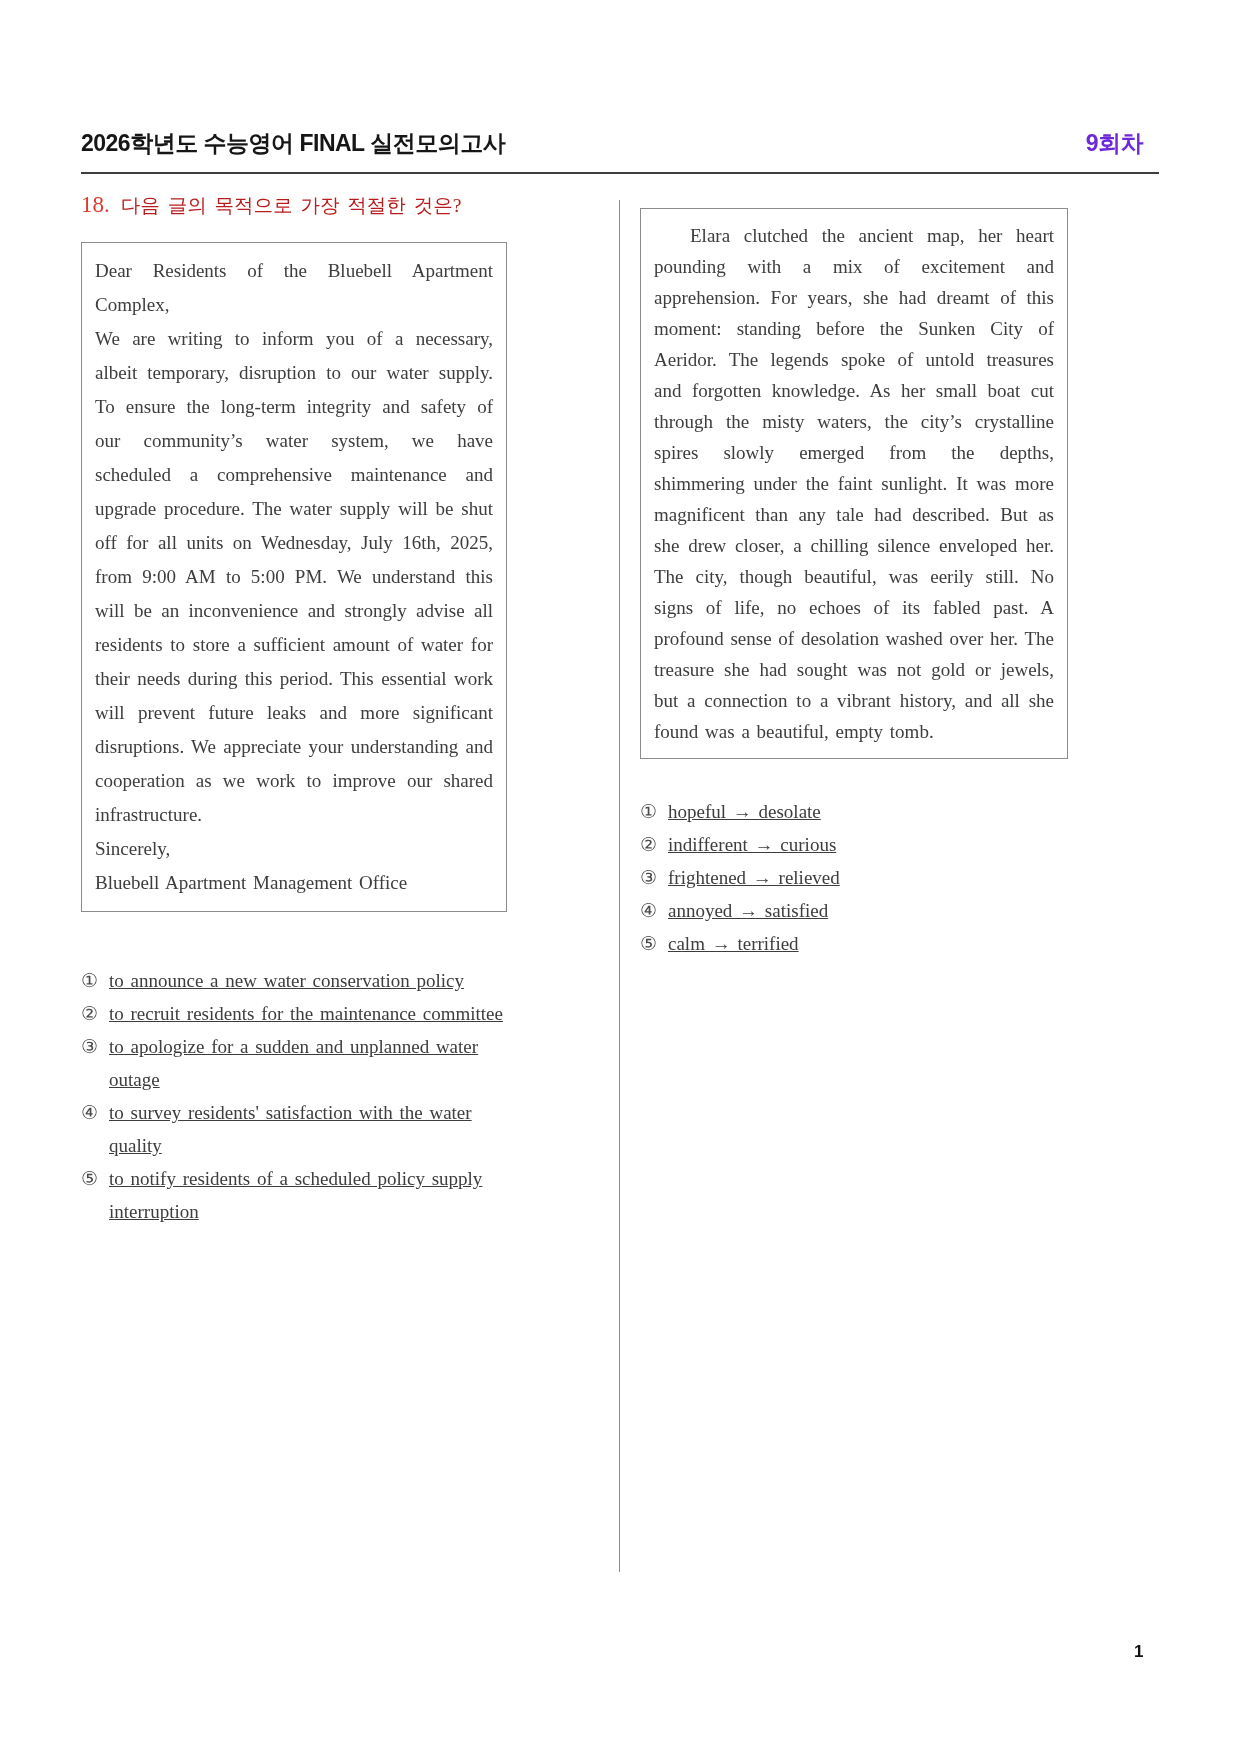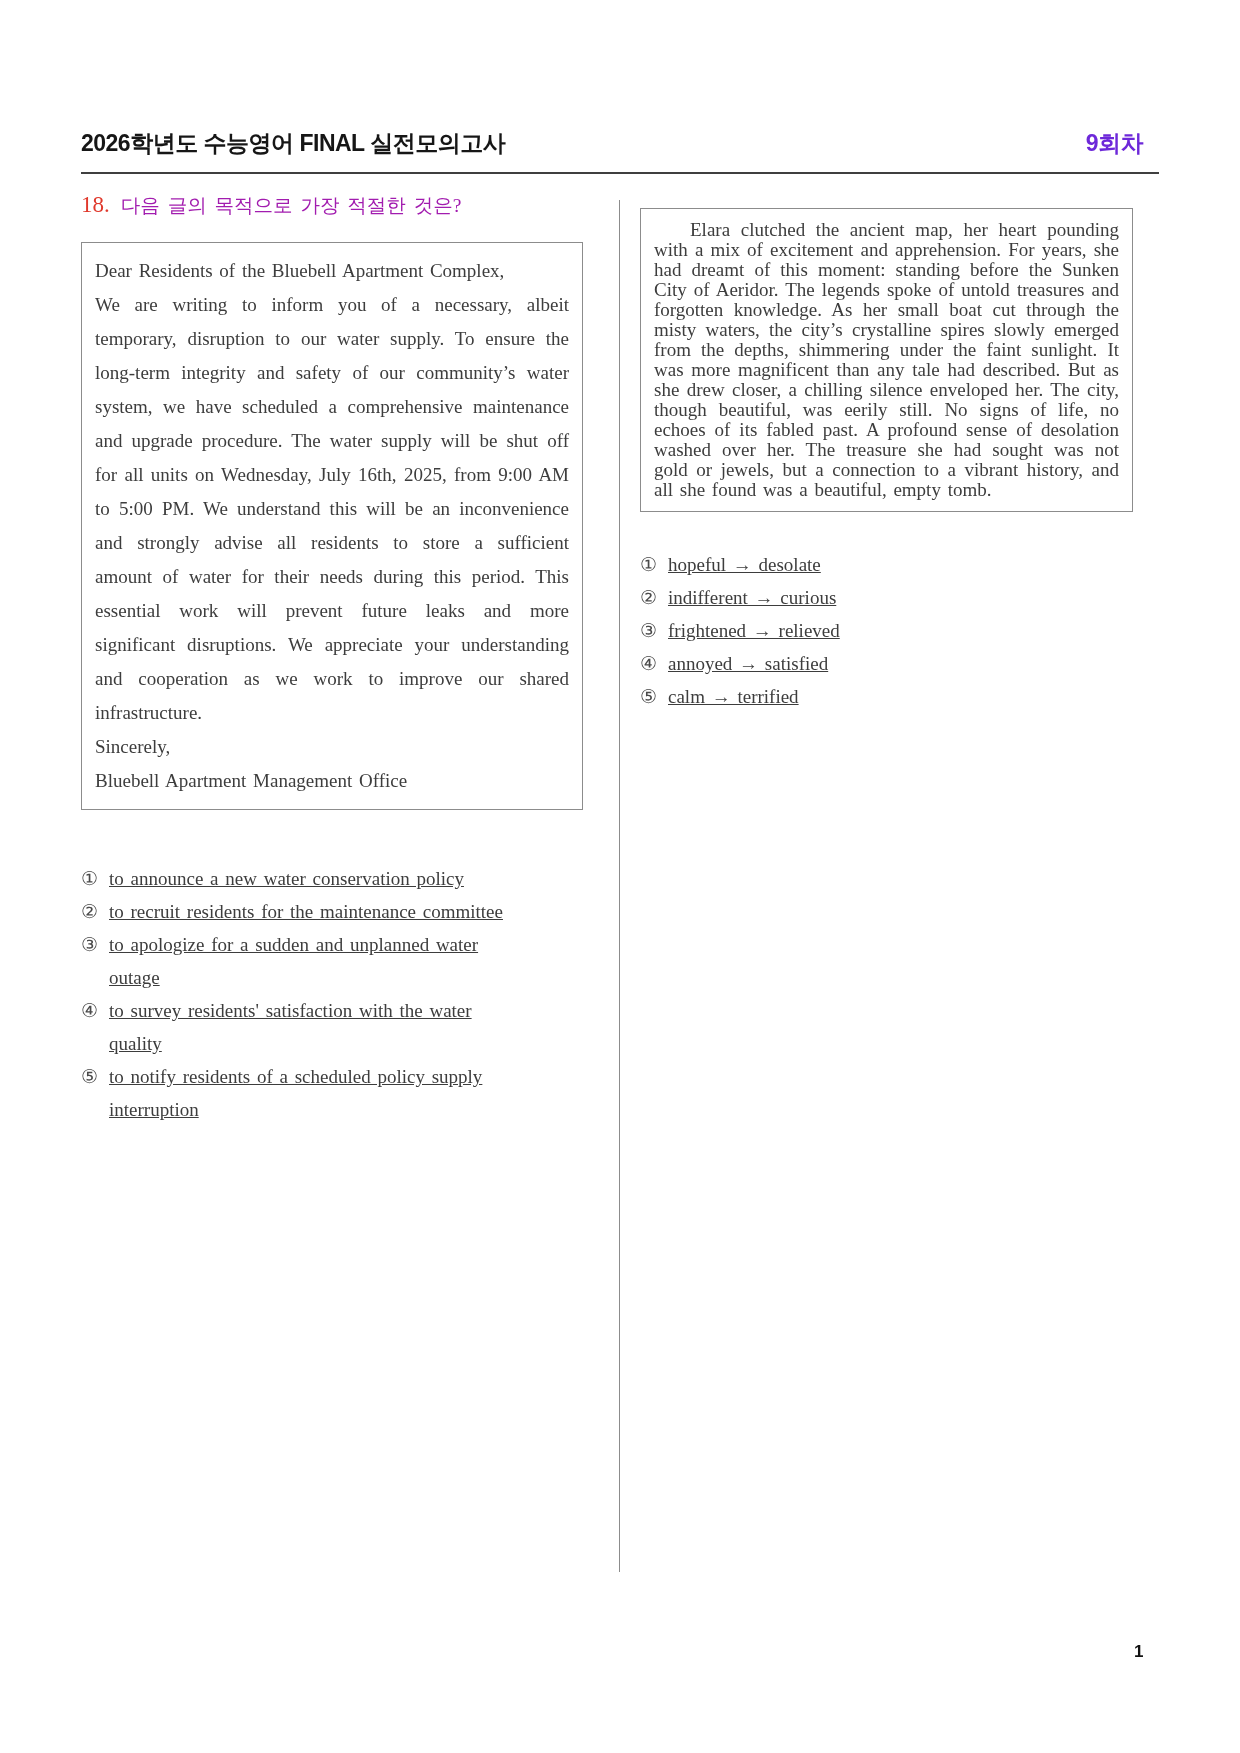--- a/index.html
+++ b/index.html
@@ -44,34 +44,34 @@
     flex: 0 0 auto;
     color: var(--red);
     font-size: 23px;
     line-height: 32px;
     margin-right: 11px;
   }
   .q-prompt {
     flex: 1 1 auto;
     font-size: 19.5px;
     line-height: 34px;
-    color: #a21caf;
+    color: #b91c1c;
     word-spacing: 3px;
   }
   .col-right .q-prompt { text-align: justify; }
   
   .passage-box {
     border: 1px solid var(--line);
     margin-top: 19px;
     padding: 11px 13px;
     font-size: 19px;
     color: var(--ink);
   }
-  .col-left .passage-box { width: 502px; line-height: 34px; }
-  .col-right .passage-box { width: 493px; line-height: 20px; }
+  .col-left .passage-box { width: 426px; line-height: 34px; }
+  .col-right .passage-box { width: 428px; line-height: 31px; }
   .passage-box p { text-align: justify; word-spacing: 2px; }
   .passage-indent { text-indent: 36px; }
   
   .options { list-style: none; margin-top: 52px; }
   .col-right .options { margin-top: 36px; }
   .option { display: flex; align-items: flex-start; font-size: 19px; line-height: 33px; }
   .opt-num { flex: 0 0 28px; color: #4a4a4a; }
   .opt-text { flex: 1 1 auto; word-spacing: 2px; color: var(--ink); text-decoration: underline; }
   
   .page-num {

